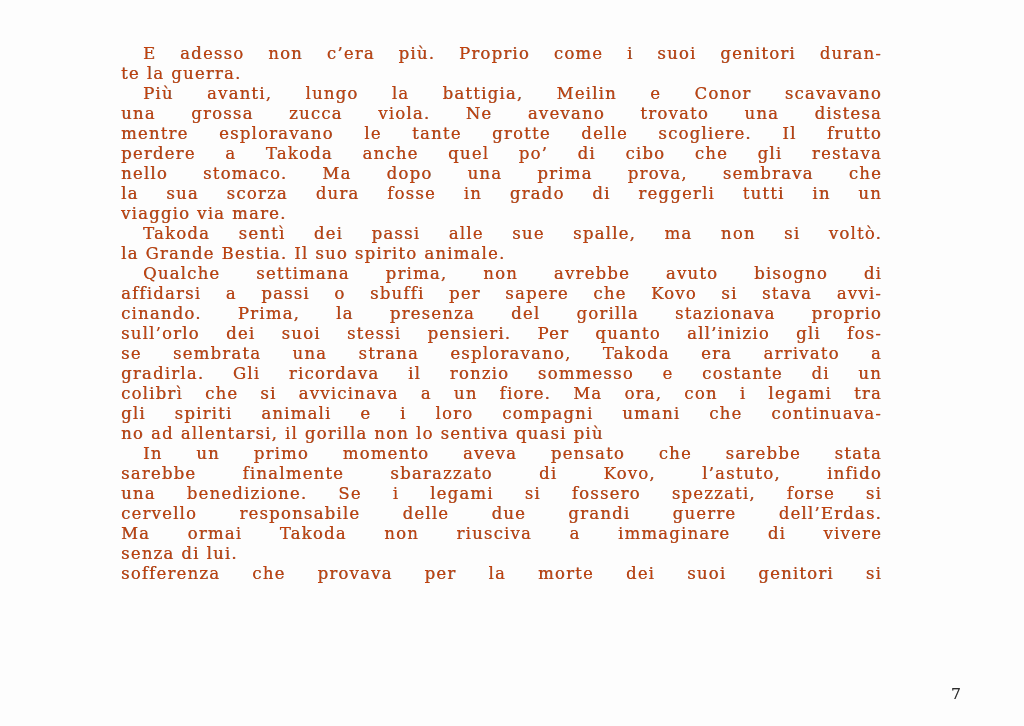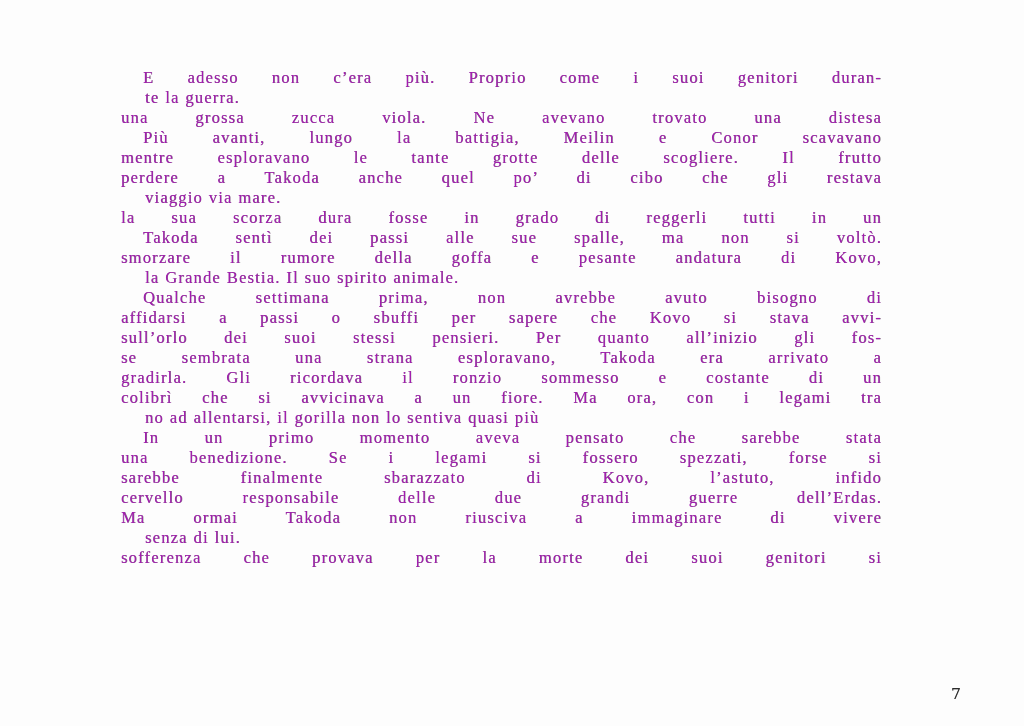--- a/index.html
+++ b/index.html
@@ -15,39 +15,37 @@
     font-family: "DejaVu Serif", "Liberation Serif", serif;
   }
   .page {
     position: absolute;
     inset: 0;
     background: #fdfdfd;
   }
   .text-block {
     position: absolute;
     left: 121px;
-    top: 68px;
+    top: 44px;
     width: 761px;
-    color: #a21caf;
+    color: #c2410c;
     font-size: 16.5px;
     line-height: 20px;
     letter-spacing: 1.2px;
     word-spacing: 0.5px;
     text-shadow: 0.4px 0 0 rgba(31,31,31,0.55);
-    font-family: Liberation Serif, serif;
   }
   .ln {
     height: 20px;
     text-align: justify;
     text-align-last: justify;
     white-space: nowrap;
   }
   .ln.end {
     text-align-last: left;
-    margin-left: 24px;
   }
   .ln.ind {
     text-indent: 22px;
   }
   .folio {
     position: absolute;
     left: 944px;
     top: 684px;
     width: 24px;
     color: #2a2a2a;
@@ -59,42 +57,44 @@
 </style>
 </head>
 <body>
 
 <div class="page">
   <div class="text-block">
 
     <div class="ln ind">E adesso non c’era più. Proprio come i suoi genitori duran-</div>
     <div class="ln end">te la guerra.</div>
 
+    <div class="ln ind">Più avanti, lungo la battigia, Meilin e Conor scavavano</div>
     <div class="ln">una grossa zucca viola. Ne avevano trovato una distesa</div>
-    <div class="ln ind">Più avanti, lungo la battigia, Meilin e Conor scavavano</div>
     <div class="ln">mentre esploravano le tante grotte delle scogliere. Il frutto</div>
     <div class="ln">perdere a Takoda anche quel po’ di cibo che gli restava</div>
+    <div class="ln">nello stomaco. Ma dopo una prima prova, sembrava che</div>
+    <div class="ln">la sua scorza dura fosse in grado di reggerli tutti in un</div>
     <div class="ln end">viaggio via mare.</div>
-    <div class="ln">la sua scorza dura fosse in grado di reggerli tutti in un</div>
 
     <div class="ln ind">Takoda sentì dei passi alle sue spalle, ma non si voltò.</div>
-    <div class="ln">smorzare il rumore della goffa e pesante andatura di Kovo,</div>
     <div class="ln end">la Grande Bestia. Il suo spirito animale.</div>
 
     <div class="ln ind">Qualche settimana prima, non avrebbe avuto bisogno di</div>
     <div class="ln">affidarsi a passi o sbuffi per sapere che Kovo si stava avvi-</div>
+    <div class="ln">cinando. Prima, la presenza del gorilla stazionava proprio</div>
     <div class="ln">sull’orlo dei suoi stessi pensieri. Per quanto all’inizio gli fos-</div>
     <div class="ln">se sembrata una strana esploravano, Takoda era arrivato a</div>
     <div class="ln">gradirla. Gli ricordava il ronzio sommesso e costante di un</div>
     <div class="ln">colibrì che si avvicinava a un fiore. Ma ora, con i legami tra</div>
+    <div class="ln">gli spiriti animali e i loro compagni umani che continuava-</div>
     <div class="ln end">no ad allentarsi, il gorilla non lo sentiva quasi più</div>
 
     <div class="ln ind">In un primo momento aveva pensato che sarebbe stata</div>
+    <div class="ln">sarebbe finalmente sbarazzato di Kovo, l’astuto, infido</div>
     <div class="ln">una benedizione. Se i legami si fossero spezzati, forse si</div>
-    <div class="ln">sarebbe finalmente sbarazzato di Kovo, l’astuto, infido</div>
     <div class="ln">cervello responsabile delle due grandi guerre dell’Erdas.</div>
     <div class="ln">Ma ormai Takoda non riusciva a immaginare di vivere</div>
     <div class="ln end">senza di lui.</div>
 
     <div class="ln">sofferenza che provava per la morte dei suoi genitori si</div>
   </div>
 
   <div class="folio">7</div>
 </div>
 

